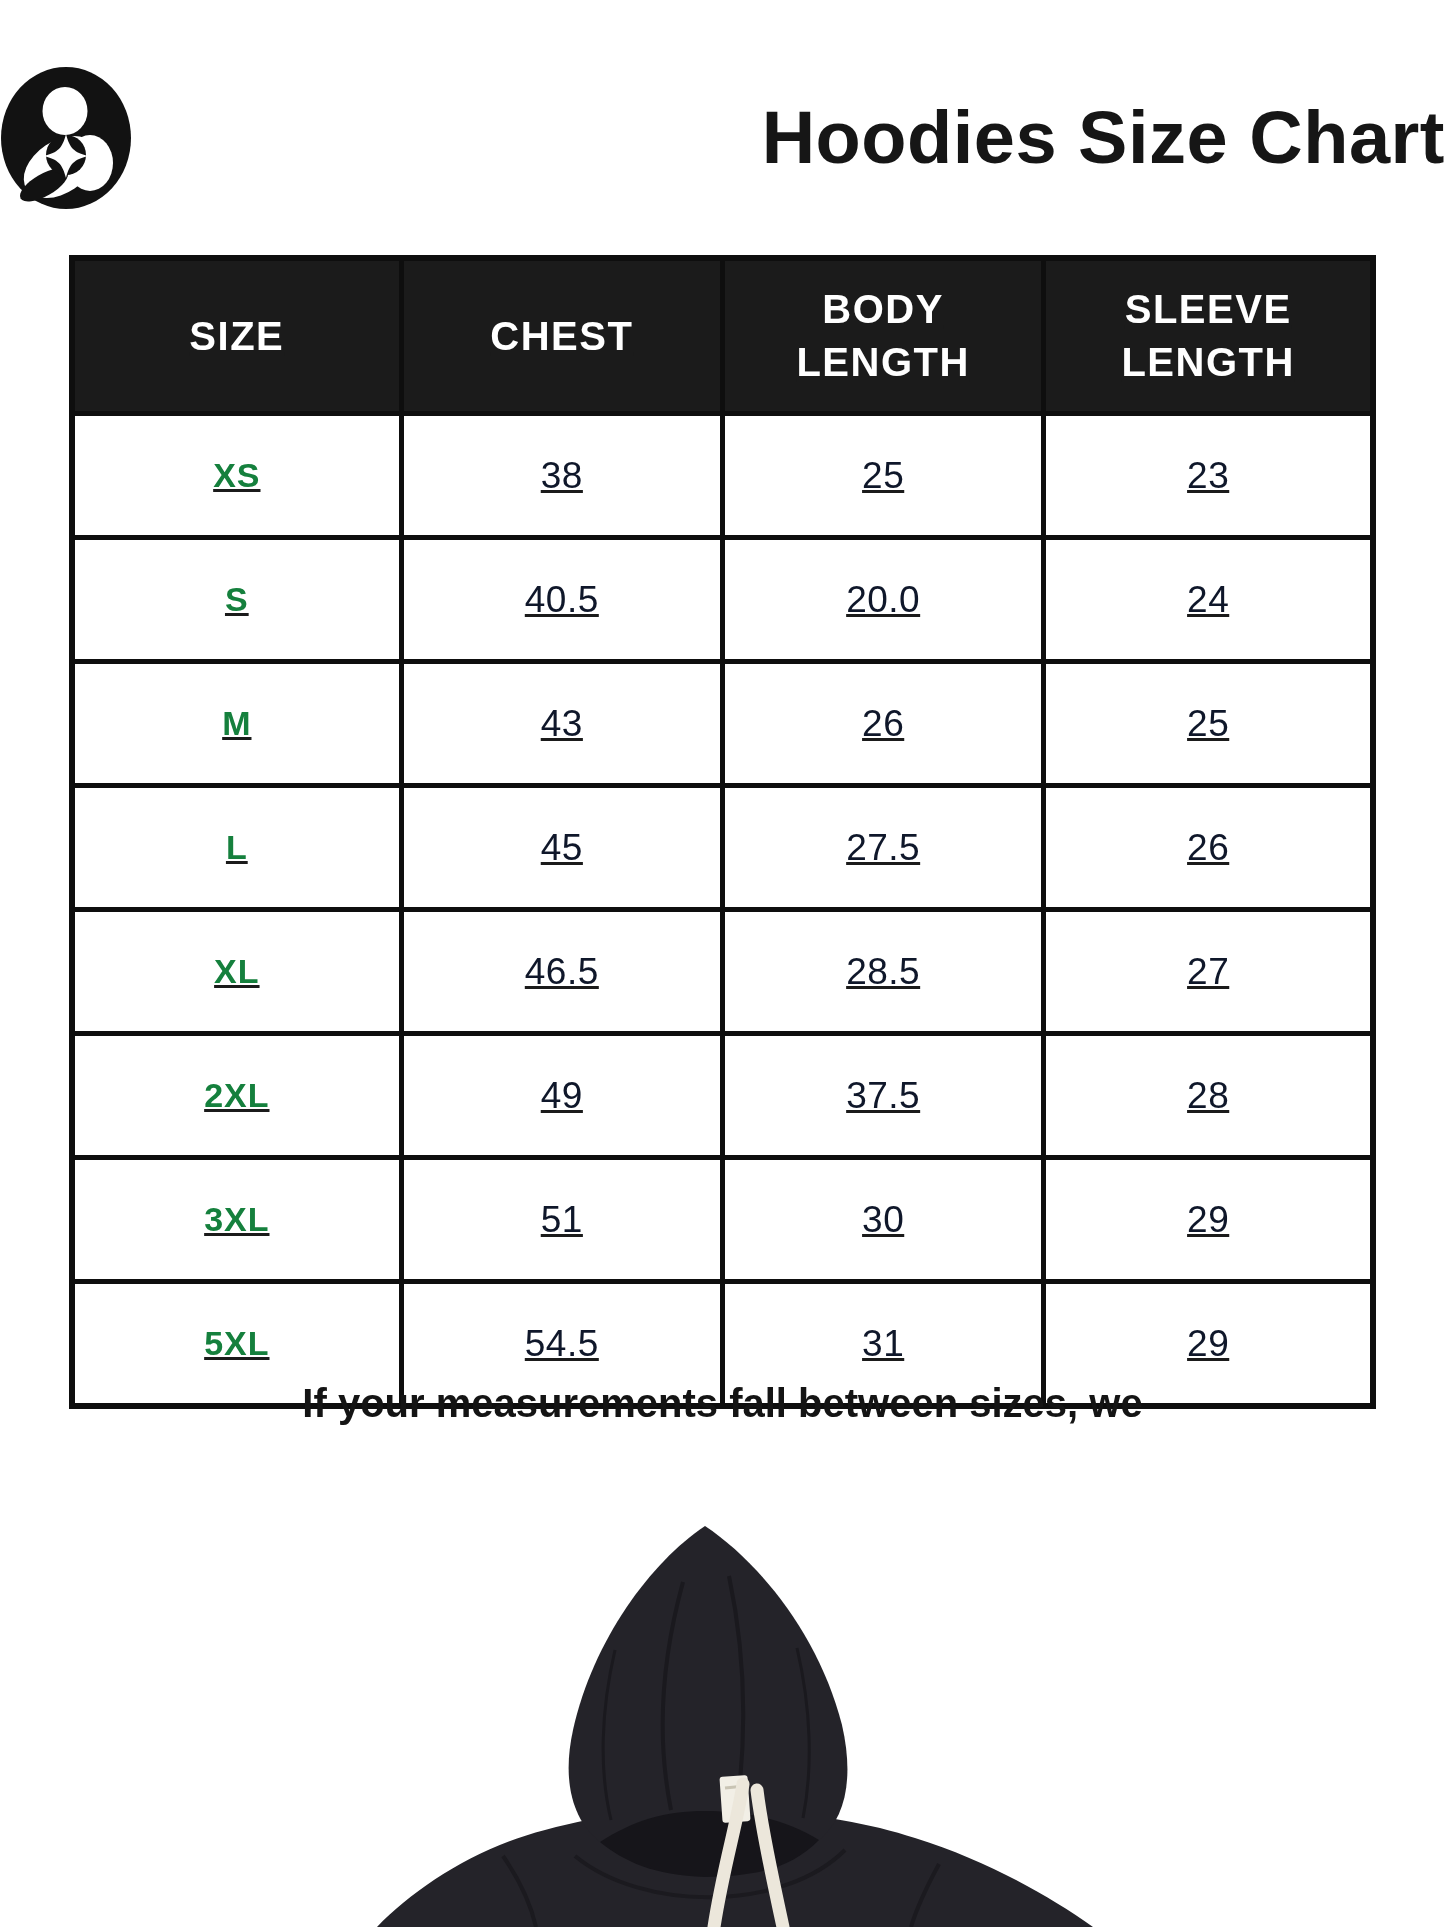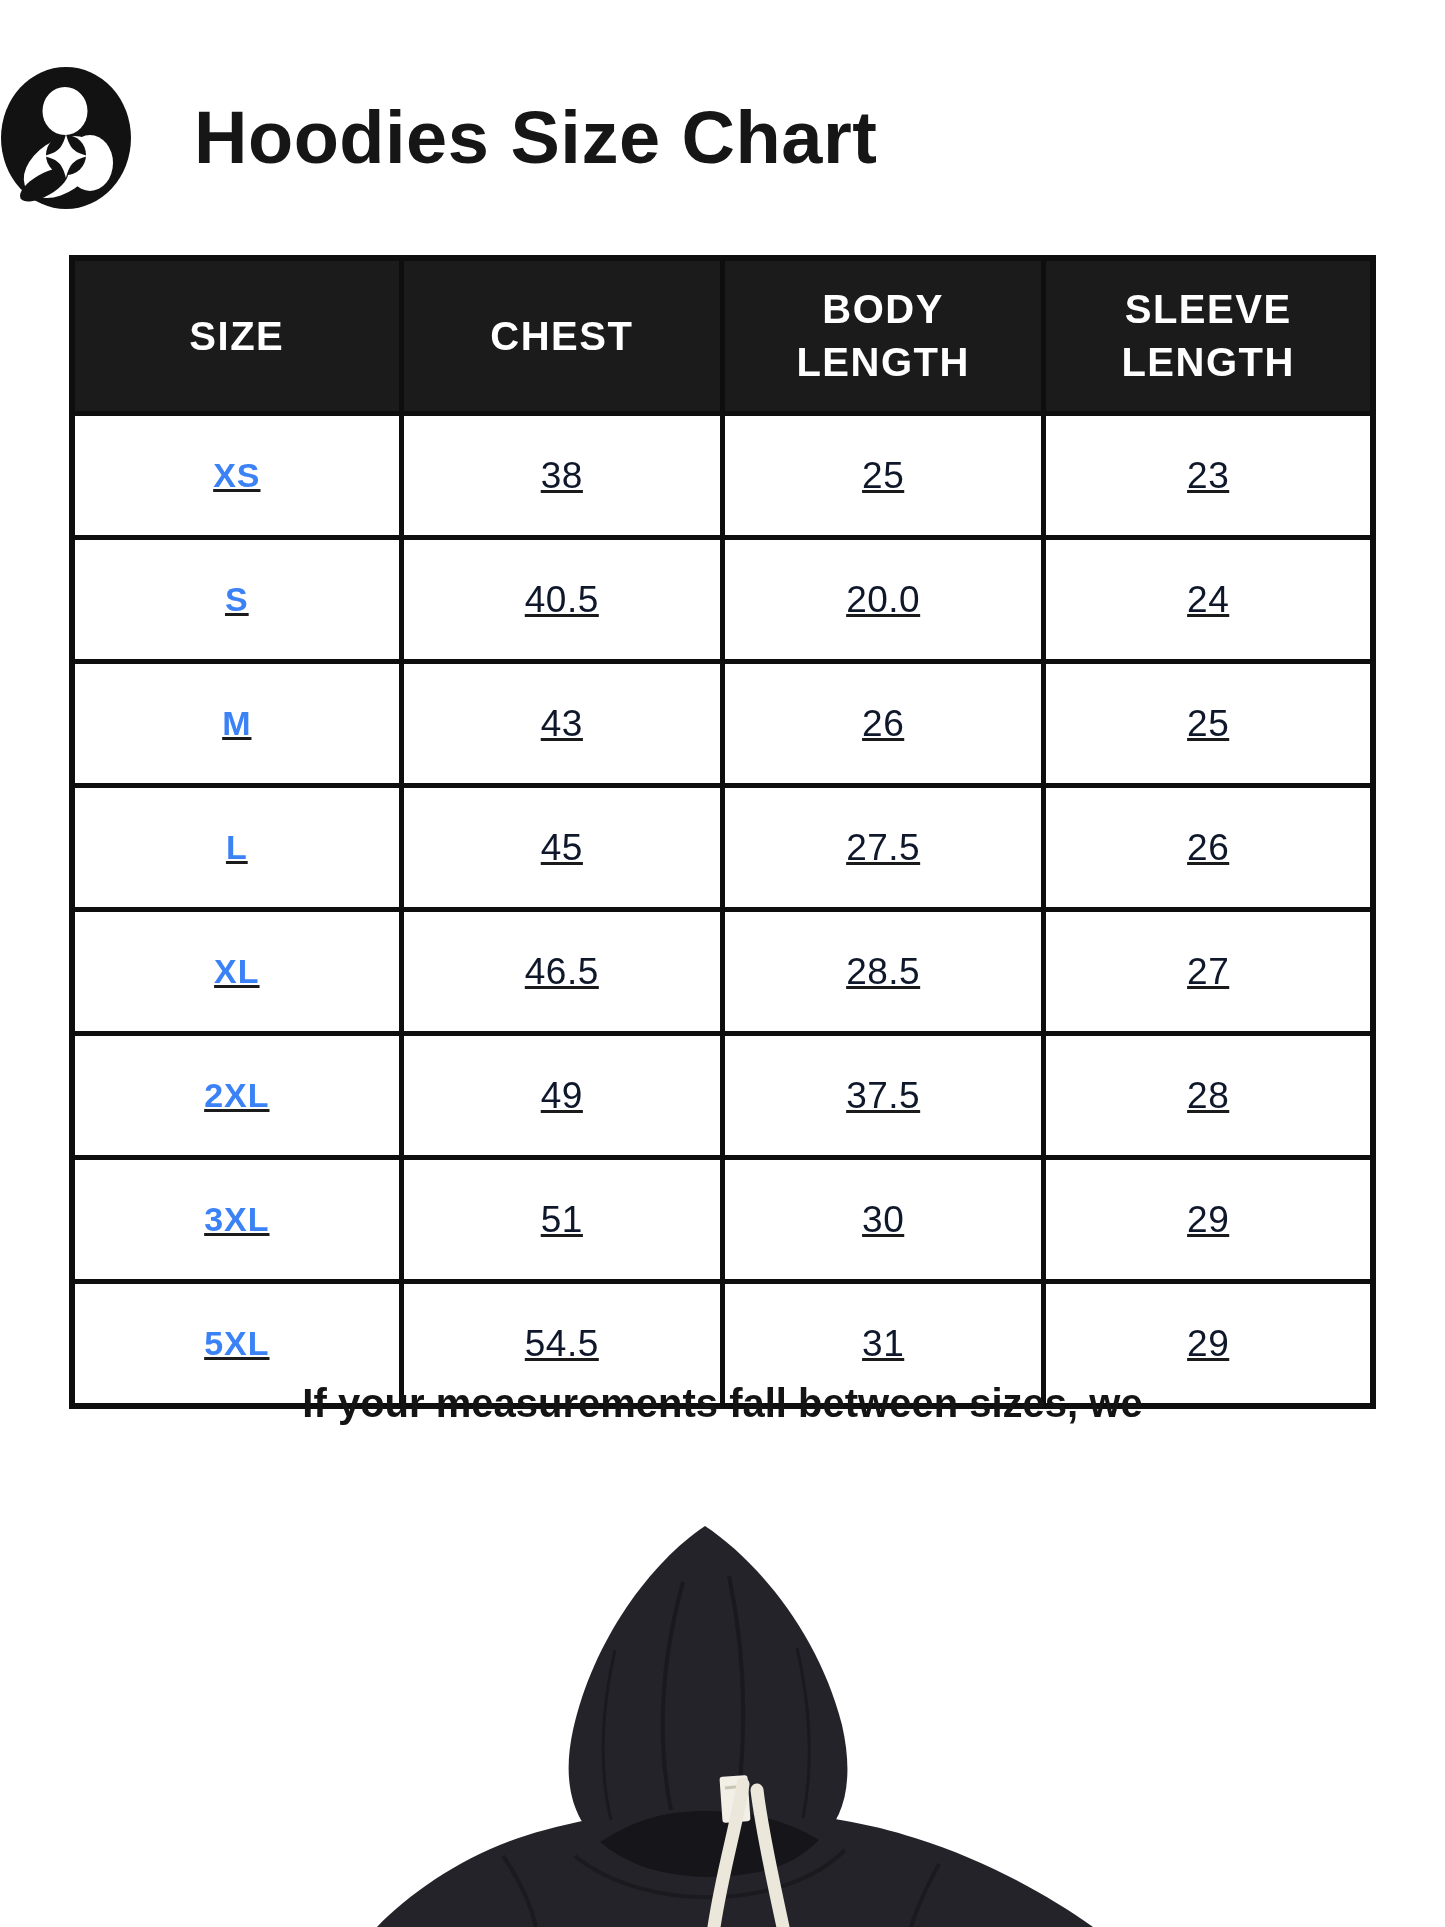--- a/index.html
+++ b/index.html
@@ -3,21 +3,21 @@
 <meta charset="utf-8">
 <style>
   html,body{margin:0;padding:0;background:#ffffff;}
   .page{
     position:relative;width:1445px;height:1927px;overflow:hidden;
     background:#ffffff;font-family:"Liberation Sans",sans-serif;color:#1b1b1b;
   }
   
   .header{
     position:absolute;top:64px;left:0;width:100%;
-    display:flex;justify-content:flex-start;align-items:center;gap:62px;
+    display:flex;justify-content:space-between;align-items:center;gap:62px;
   }
   .logo{width:132px;height:148px;flex:0 0 auto;display:block;}
   .title{
     margin:0;font-size:74px;font-weight:800;letter-spacing:0.5px;color:#161616;
     line-height:1;white-space:nowrap;
   }
   
   .size-table{
     position:absolute;top:255px;left:69px;width:1307px;
     border-collapse:collapse;table-layout:fixed;
@@ -30,21 +30,21 @@
   .size-table th{
     height:150px;background:#1b1b1b;color:#ffffff;
     font-size:40px;font-weight:700;letter-spacing:1.5px;line-height:1.32;
     padding:0 42px;
   }
   .size-table td{
     height:117px;font-size:37px;font-weight:400;color:#0f172a;
     letter-spacing:0.5px;background:#ffffff;
   }
   .size-table td.size-cell{
-    font-weight:700;font-size:34px;color:#3b82f6;letter-spacing:1px;
+    font-weight:700;font-size:34px;color:#15803d;letter-spacing:1px;
   }
   .col-1{width:25.3%;} .col-2{width:24.7%;} .col-3{width:24.7%;} .col-4{width:25.3%;}
   
   .note{
     position:absolute;top:1374px;left:0;width:100%;text-align:center;
     font-size:40px;font-weight:700;color:#141414;line-height:1.48;margin:0;
   }
   
   .hoodie{
     position:absolute;bottom:0;left:50%;transform:translateX(-50%);

